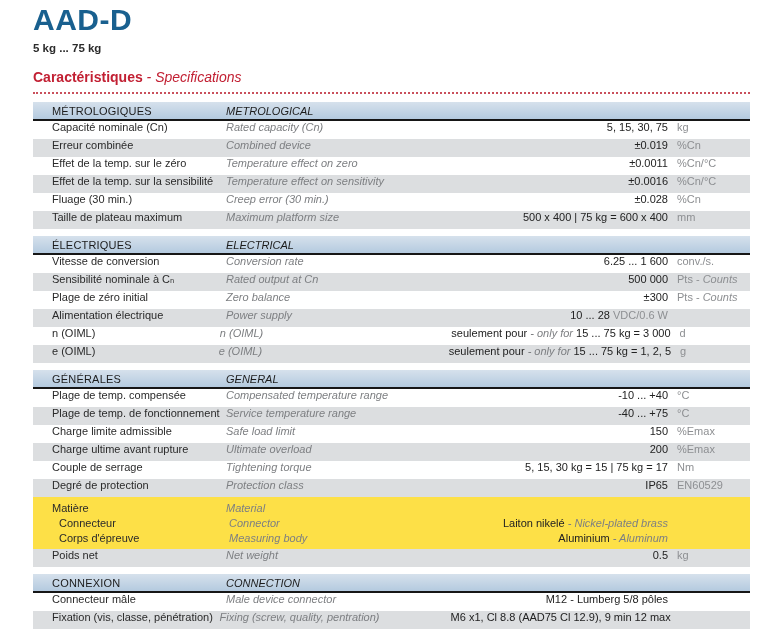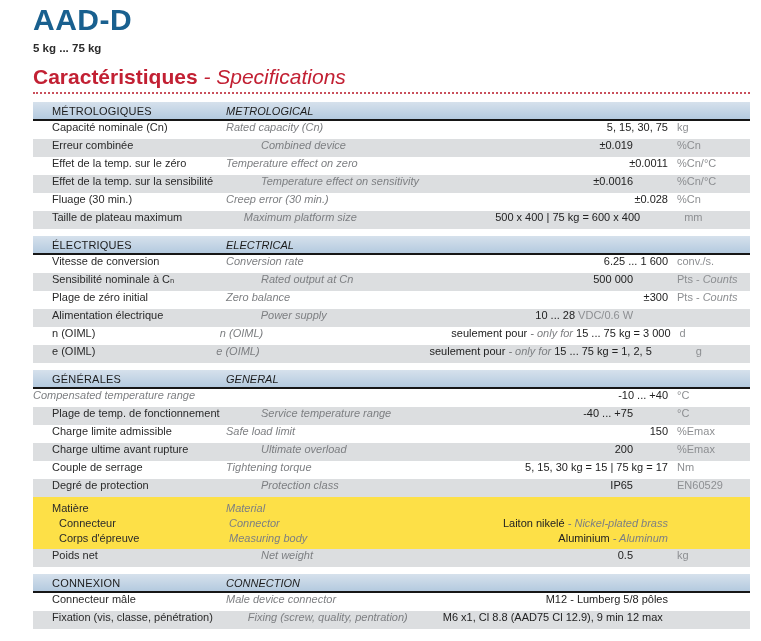--- a/index.html
+++ b/index.html
@@ -8,36 +8,36 @@
     font-family:"Liberation Sans","DejaVu Sans",sans-serif;
     -webkit-font-smoothing:antialiased;
   }
   .content{position:relative;margin-left:33px;width:717px;}
   .title{
     padding-top:5px;font-size:30px;line-height:30px;font-weight:700;
     color:#19608f;letter-spacing:0.5px;
   }
   .subtitle{margin-top:7px;font-size:11.5px;font-weight:700;color:#2b2b2b;}
   .spec-heading{
-    margin-top:13px;font-size:21px;line-height:20px;color:#c22033;
+    margin-top:13px;font-size:14px;line-height:20px;color:#c22033;
     padding-bottom:5px;border-bottom:2px dotted #c9505c;
   }
   .spec-heading .h-fr{font-weight:700;}
   .spec-heading .h-en{font-style:italic;font-weight:400;}
 
   .spec-table{margin-top:8px;font-size:11px;color:#262626;}
   .sec-header{
     display:flex;align-items:center;height:17px;
     background:linear-gradient(#d6e1ec,#b4cadf);
     border-bottom:2.5px solid #161616;
   }
   .sec-header .c-fr{font-weight:400;color:#1c1c1c;letter-spacing:0.2px;}
   .sec-header .c-en{color:#1c1c1c;}
   .row{display:flex;height:18px;}
-  .row.g{background:#dcdee0;gap:35px;}
+  .row.g{background:#dcdee0;}
   .gap{height:7px;}
 
   .c-fr{width:174px;padding-left:19px;color:#2a2a2a;white-space:nowrap;}
   .c-en{width:240px;font-style:italic;color:#7d7f82;white-space:nowrap;}
   .c-val{flex:1;text-align:right;white-space:nowrap;}
   .c-val b{font-weight:400;color:#222222;}
   .c-val .ven{font-style:italic;color:#7d7f82;font-weight:400;}
   .c-val .vsuf{color:#8d8f92;font-weight:400;}
   .c-unit{width:73px;padding-left:9px;color:#8d8f92;white-space:nowrap;}
   .c-unit i{font-style:italic;}
@@ -143,20 +143,21 @@
       <span class="c-unit"><span>g</span></span>
     </div>
 
     <div class="gap"></div>
 
     <div class="sec-header">
       <span class="c-fr">GÉNÉRALES</span>
       <span class="c-en">GENERAL</span>
     </div>
     <div class="row">
+      <span class="c-fr">Plage de temp. compensée</span>
       <span class="c-en">Compensated temperature range</span>
       <span class="c-val"><b>-10 ... +40</b></span>
       <span class="c-unit"><span>°C</span></span>
     </div>
     <div class="row g">
       <span class="c-fr">Plage de temp. de fonctionnement</span>
       <span class="c-en">Service temperature range</span>
       <span class="c-val"><b>-40 ... +75</b></span>
       <span class="c-unit"><span>°C</span></span>
     </div>

